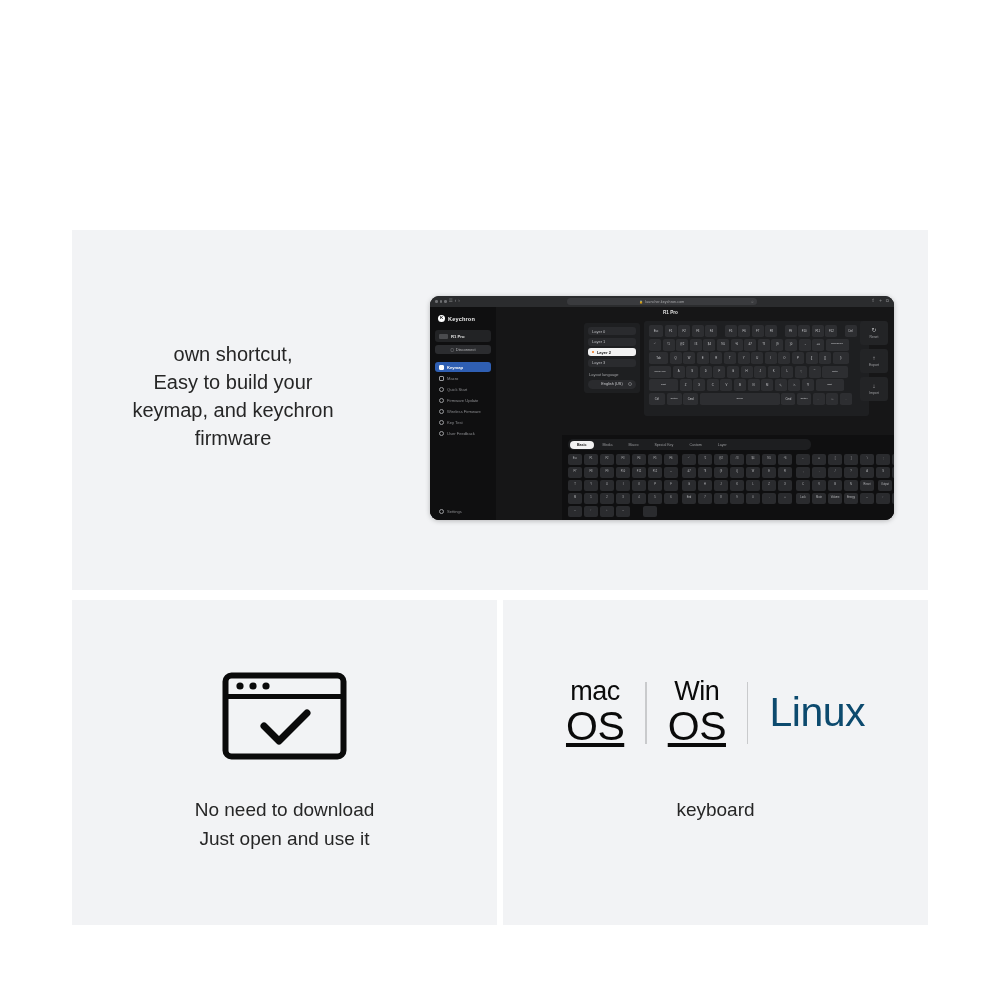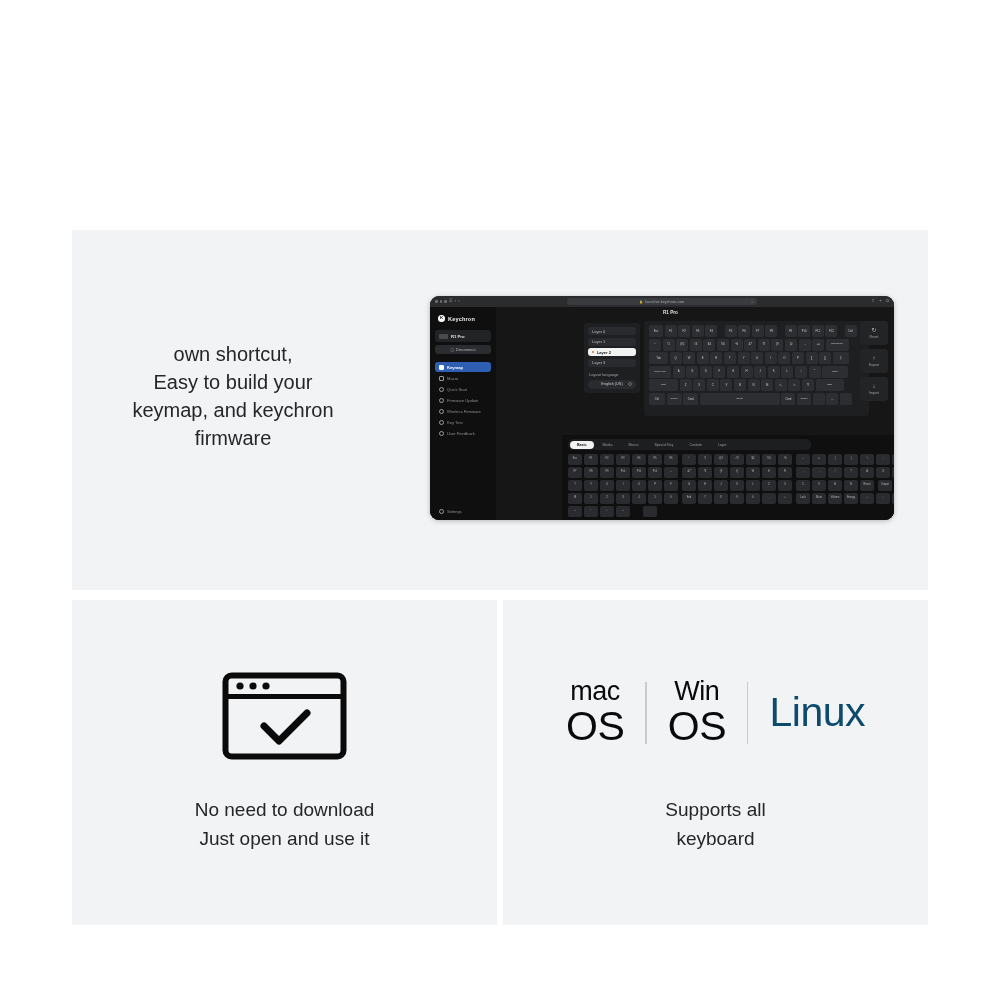--- a/index.html
+++ b/index.html
@@ -207,21 +207,21 @@
   #caption-right { left: 503px; top: 795px; }
   .caption span { display: block; }
 
   
   #os-row {
     position: absolute; left: 503px; top: 678px; width: 425px;
     display: flex; align-items: center; justify-content: center; gap: 0;
   }
   .os-item { display: flex; flex-direction: column; align-items: center; line-height: 1; }
   .os-top { font-size: 27px; font-weight: 400; color: #0a0a0a; letter-spacing: -.5px; }
-  .os-bot { font-size: 41px; font-weight: 400; color: #0a0a0a; letter-spacing: -.5px; margin-top: 1px; }
+  .os-bot { font-size: 41px; font-weight: 400; color: #0a0a0a; letter-spacing: -.5px; margin-top: 1px; text-decoration: underline; }
   .os-single { font-size: 41px; font-weight: 400; color: #0c4a6e; letter-spacing: -.5px; }
   .os-div { width: 1.5px; height: 62px; background: #c9cacc; margin: 0 21px; }
 </style>
 </head>
 <body>
 
 <div id="page">
 
 
   <div class="card" id="card-top"></div>
@@ -986,17 +986,16 @@
       <span class="os-top">Win</span>
       <span class="os-bot">OS</span>
     </div>
     <div class="os-div"></div>
     <div class="os-item">
       <span class="os-single">Linux</span>
     </div>
   </div>
 
   <div class="caption" id="caption-right">
-    <span>Supports all</span>
     <span>keyboard</span>
   </div>
 
 </div>
 
 </body></html>

